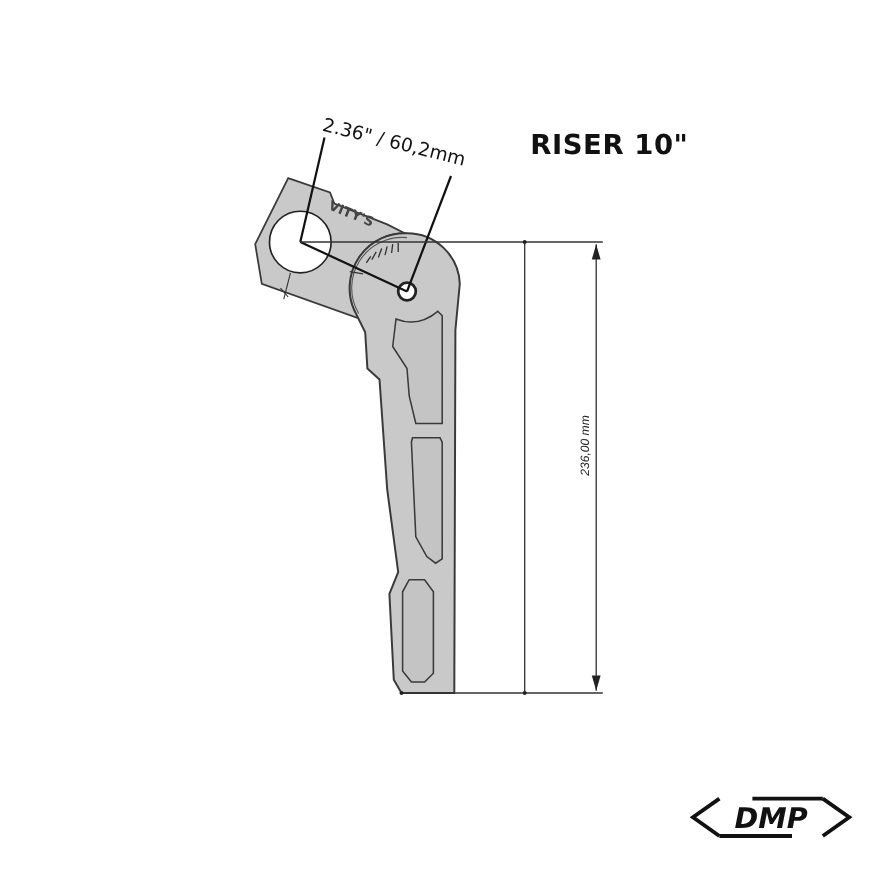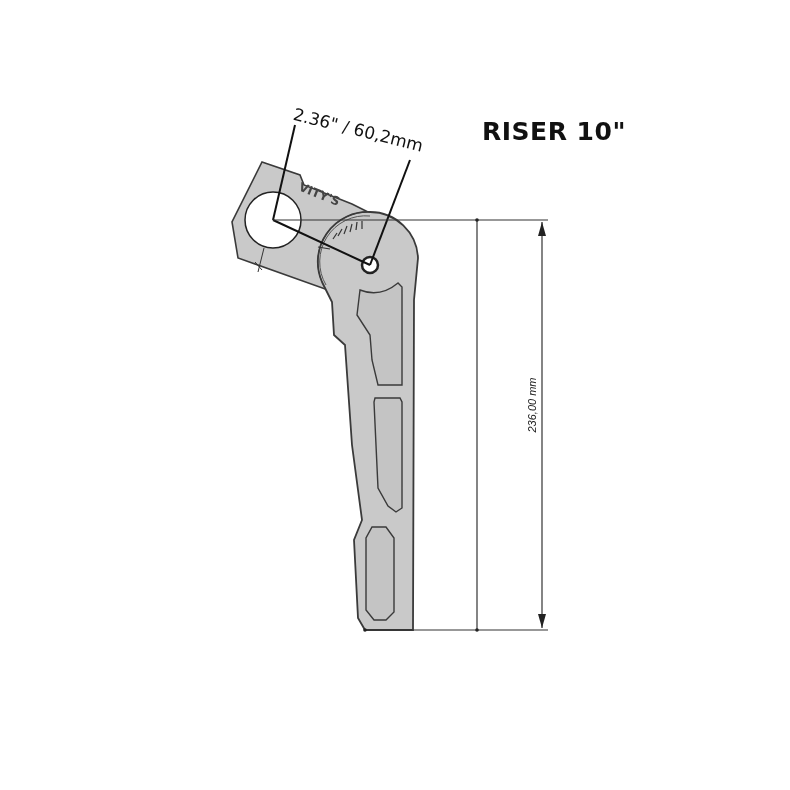--- a/index.html
+++ b/index.html
@@ -64,13 +64,22 @@
       <circle cx="477" cy="220" r="1.8" fill="#222" stroke="none"></circle>
       <circle cx="477" cy="630" r="1.8" fill="#222" stroke="none"></circle>
       <circle cx="365" cy="630" r="1.8" fill="#222" stroke="none"></circle>
     </g>
   </svg>
 
   <div class="title">RISER 10"</div>
   <div class="angle-label">2.36" / 60,2mm</div>
   <div class="dim-label">236,00 mm</div>
 
+  <div class="logo">
+    <svg width="154" height="42" viewBox="0 0 154 42">
+      <polyline points="30,4 6,21 30,38" fill="none" stroke="#111" stroke-width="3.5"></polyline>
+      <polyline points="124,4 148,21 124,38" fill="none" stroke="#111" stroke-width="3.5"></polyline>
+      <line x1="60" y1="4" x2="124" y2="4" stroke="#111" stroke-width="3.5"></line>
+      <line x1="30" y1="38" x2="96" y2="38" stroke="#111" stroke-width="3.5"></line>
+      <text x="77" y="31" text-anchor="middle" font-family="DejaVu Sans, sans-serif" font-weight="bold" font-style="italic" font-size="26" fill="#111">DMP</text>
+    </svg>
+  </div>
 </div>
 
 </body></html>

